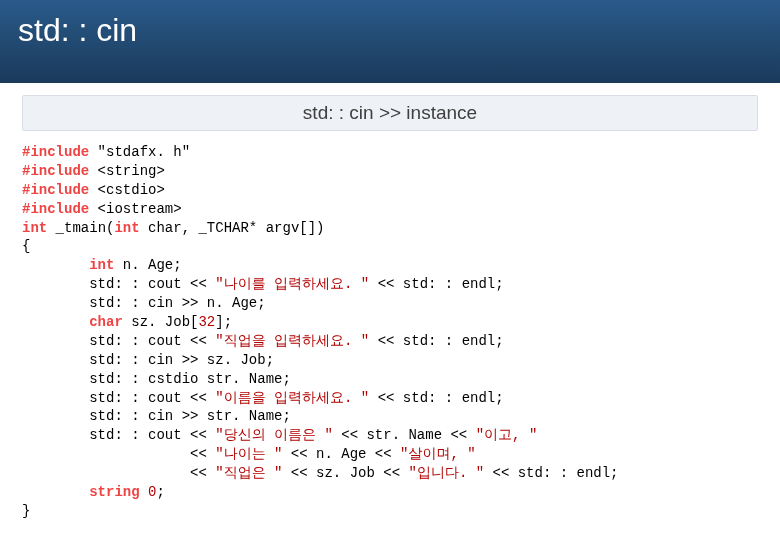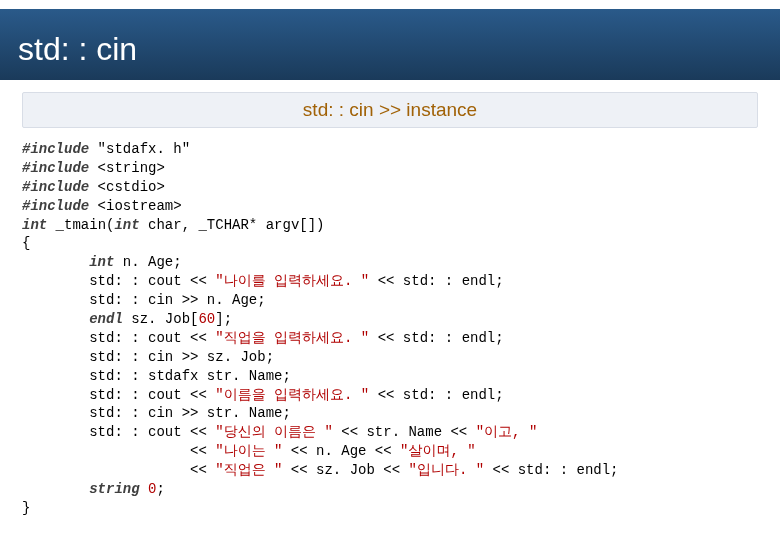--- a/index.html
+++ b/index.html
@@ -5,54 +5,53 @@
   * { margin: 0; padding: 0; box-sizing: border-box; }
   body {
     width: 780px;
     height: 540px;
     background: #ffffff;
     font-family: Arial, sans-serif;
     overflow: hidden;
   }
   .header {
     background: linear-gradient(to bottom, #2a5a8a 0%, #1a3a5a 100%);
-    height: 71px;
+    height: 83px;
     padding: 12px 18px;
     display: flex;
-    align-items: flex-end;
-    margin-top: 9px;
+    align-items: flex-start;
   }
   .header-title {
     color: #ffffff;
     font-size: 32px;
     font-weight: 400;
     letter-spacing: 0px;
   }
   .subheader-wrap {
     padding: 12px 22px 8px 22px;
   }
   .subheader {
     background: #eef1f6;
     border: 1px solid #d8dde6;
     border-radius: 2px;
     padding: 6px 12px;
     text-align: center;
-    color: #a16207;
+    color: #404040;
     font-size: 19px;
     font-weight: 400;
   }
   .code {
     padding: 4px 22px 0 22px;
     font-family: "Courier New", monospace;
     font-size: 14px;
     line-height: 1.35;
     white-space: pre;
     color: #000000;
   }
-  .kw { color: #404040; font-weight: bold; font-style: italic; }
+  .kw { color: #ef4444; font-weight: bold; }
   .str { color: #b00000; }
   .num { color: #b00000; }
 </style>
 </head>
 <body>
 
 <div class="header">
   <div class="header-title">std: : cin</div>
 </div>
 
@@ -62,23 +61,23 @@
 
 <div class="code"><span class="kw">#include</span><span> "stdafx. h"</span>
 <span class="kw">#include</span><span> &lt;string&gt;</span>
 <span class="kw">#include</span><span> &lt;cstdio&gt;</span>
 <span class="kw">#include</span><span> &lt;iostream&gt;</span>
 <span class="kw">int</span><span> _tmain(</span><span class="kw">int</span><span> char, _TCHAR* argv[])</span>
 <span>{</span>
 <span>        </span><span class="kw">int</span><span> n. Age;</span>
 <span>        std: : cout &lt;&lt; </span><span class="str">"나이를 입력하세요. "</span><span> &lt;&lt; std: : endl;</span>
 <span>        std: : cin &gt;&gt; n. Age;</span>
-<span>        </span><span class="kw">endl</span><span> sz. Job[</span><span class="num">60</span><span>];</span>
+<span>        </span><span class="kw">char</span><span> sz. Job[</span><span class="num">32</span><span>];</span>
 <span>        std: : cout &lt;&lt; </span><span class="str">"직업을 입력하세요. "</span><span> &lt;&lt; std: : endl;</span>
 <span>        std: : cin &gt;&gt; sz. Job;</span>
-<span>        std: : stdafx str. Name;</span>
+<span>        std: : cstdio str. Name;</span>
 <span>        std: : cout &lt;&lt; </span><span class="str">"이름을 입력하세요. "</span><span> &lt;&lt; std: : endl;</span>
 <span>        std: : cin &gt;&gt; str. Name;</span>
 <span>        std: : cout &lt;&lt; </span><span class="str">"당신의 이름은 "</span><span> &lt;&lt; str. Name &lt;&lt; </span><span class="str">"이고, "</span>
 <span>                    &lt;&lt; </span><span class="str">"나이는 "</span><span> &lt;&lt; n. Age &lt;&lt; </span><span class="str">"살이며, "</span>
 <span>                    &lt;&lt; </span><span class="str">"직업은 "</span><span> &lt;&lt; sz. Job &lt;&lt; </span><span class="str">"입니다. "</span><span> &lt;&lt; std: : endl;</span>
 <span>        </span><span class="kw">string</span><span> </span><span class="num">0</span><span>;</span>
 <span>}</span></div>
 
 </body></html>

